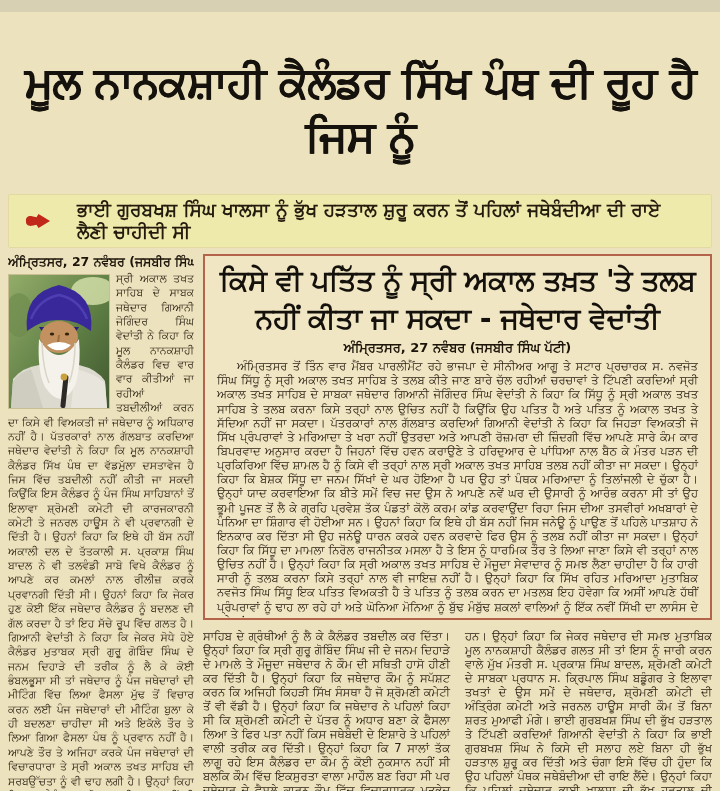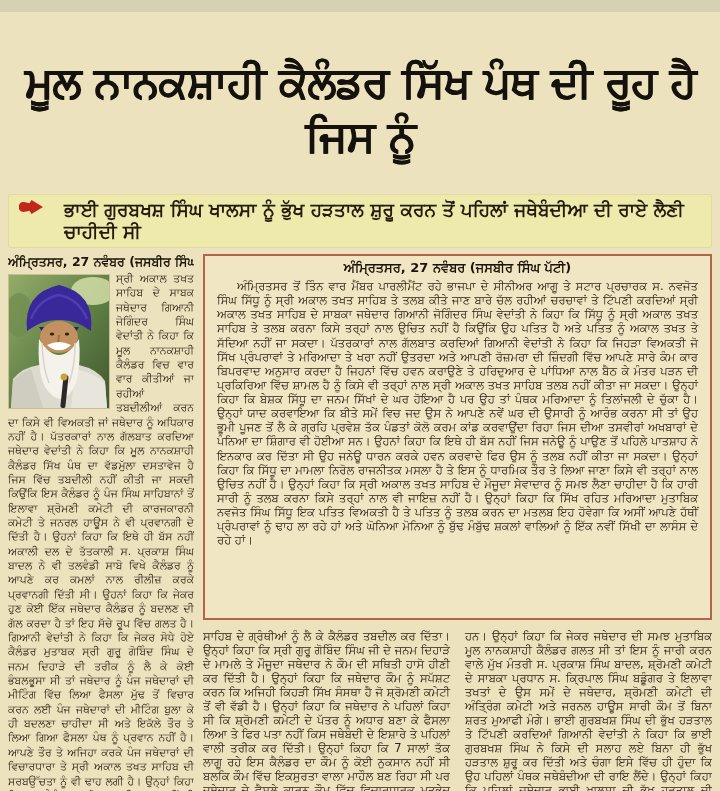--- a/index.html
+++ b/index.html
@@ -26,23 +26,23 @@
     letter-spacing:-1px;
     text-shadow:0.6px 0 0 #15110c;
   }
   .headline span{display:block;}
   
   .subhead-bar{
     margin:8px 8px 4px;
     background:#edeaab;
     border-radius:2px;
     display:flex;
-    align-items:flex-start;
-    gap:20px;
-    padding:5px 10px;
+    align-items:center;
+    gap:26px;
+    padding:5px 17px;
     font-weight:bold;
     font-size:18.5px;
     color:#241a0d;
     box-shadow:0 0 0 1px #e2d9a4 inset;
   }
   .pointer-icon{flex:none;display:flex;align-items:center;}
   
   .content{
     display:flex;
     gap:9px;
@@ -181,20 +181,24 @@
           <rect x="53" y="100" width="5" height="33" rx="2" fill="#2c2a26" transform="rotate(6 55 116)"></rect>
           <circle cx="55" cy="102" r="3.4" fill="#c9a23f"></circle>
         </svg>
       </div>
       <p>ਸ੍ਰੀ ਅਕਾਲ ਤਖਤ ਸਾਹਿਬ ਦੇ ਸਾਬਕ ਜਥੇਦਾਰ ਗਿਆਨੀ ਜੋਗਿੰਦਰ ਸਿੰਘ ਵੇਦਾਂਤੀ ਨੇ ਕਿਹਾ ਕਿ ਮੂਲ ਨਾਨਕਸ਼ਾਹੀ ਕੈਲੰਡਰ ਵਿਚ ਵਾਰ ਵਾਰ ਕੀਤੀਆਂ ਜਾ ਰਹੀਆਂ ਤਬਦੀਲੀਆਂ ਕਰਨ ਦਾ ਕਿਸੇ ਵੀ ਵਿਅਕਤੀ ਜਾਂ ਜਥੇਦਾਰ ਨੂੰ ਅਧਿਕਾਰ ਨਹੀਂ ਹੈ। ਪੱਤਰਕਾਰਾਂ ਨਾਲ ਗੱਲਬਾਤ ਕਰਦਿਆ ਜਥੇਦਾਰ ਵੇਦਾਂਤੀ ਨੇ ਕਿਹਾ ਕਿ ਮੂਲ ਨਾਨਕਸ਼ਾਹੀ ਕੈਲੰਡਰ ਸਿੱਖ ਪੰਥ ਦਾ ਵੱਡਮੁੱਲਾ ਦਸਤਾਵੇਜ ਹੈ ਜਿਸ ਵਿੱਚ ਤਬਦੀਲੀ ਨਹੀਂ ਕੀਤੀ ਜਾ ਸਕਦੀ ਕਿਉਂਕਿ ਇਸ ਕੈਲੰਡਰ ਨੂੰ ਪੰਜ ਸਿੰਘ ਸਾਹਿਬਾਨਾਂ ਤੋਂ ਇਲਾਵਾ ਸ਼੍ਰੋਮਣੀ ਕਮੇਟੀ ਦੀ ਕਾਰਜਕਾਰਨੀ ਕਮੇਟੀ ਤੇ ਜਨਰਲ ਹਾਊਸ ਨੇ ਵੀ ਪ੍ਰਵਾਨਗੀ ਦੇ ਦਿੱਤੀ ਹੈ। ਉਹਨਾਂ ਕਿਹਾ ਕਿ ਇਥੇ ਹੀ ਬੱਸ ਨਹੀਂ ਅਕਾਲੀ ਦਲ ਦੇ ਤੱਤਕਾਲੀ ਸ. ਪ੍ਰਕਾਸ਼ ਸਿੰਘ ਬਾਦਲ ਨੇ ਵੀ ਤਲਵੰਡੀ ਸਾਬੋ ਵਿਖੇ ਕੈਲੰਡਰ ਨੂੰ ਆਪਣੇ ਕਰ ਕਮਲਾਂ ਨਾਲ ਰੀਲੀਜ਼ ਕਰਕੇ ਪ੍ਰਵਾਨਗੀ ਦਿੱਤੀ ਸੀ। ਉਹਨਾਂ ਕਿਹਾ ਕਿ ਜੇਕਰ ਹੁਣ ਕੋਈ ਇੱਕ ਜਥੇਦਾਰ ਕੈਲੰਡਰ ਨੂੰ ਬਦਲਣ ਦੀ ਗੱਲ ਕਰਦਾ ਹੈ ਤਾਂ ਇਹ ਸੱਚੇ ਰੂਪ ਵਿੱਚ ਗਲਤ ਹੈ। ਗਿਆਨੀ ਵੇਦਾਂਤੀ ਨੇ ਕਿਹਾ ਕਿ ਜੇਕਰ ਸੋਧੇ ਹੋਏ ਕੈਲੰਡਰ ਮੁਤਾਬਕ ਸ੍ਰੀ ਗੁਰੂ ਗੋਬਿੰਦ ਸਿੰਘ ਦੇ ਜਨਮ ਦਿਹਾੜੇ ਦੀ ਤਰੀਕ ਨੂੰ ਲੈ ਕੇ ਕੋਈ ਭੰਬਲਭੂਸਾ ਸੀ ਤਾਂ ਜਥੇਦਾਰ ਨੂੰ ਪੰਜ ਜਥੇਦਾਰਾਂ ਦੀ ਮੀਟਿੰਗ ਵਿੱਚ ਲਿਆ ਫੈਸਲਾ ਮੁੱਢ ਤੋਂ ਵਿਚਾਰ ਕਰਨ ਲਈ ਪੰਜ ਜਥੇਦਾਰਾਂ ਦੀ ਮੀਟਿੰਗ ਬੁਲਾ ਕੇ ਹੀ ਬਦਲਣਾ ਚਾਹੀਦਾ ਸੀ ਅਤੇ ਇਕੱਲੇ ਤੌਰ ਤੇ ਲਿਆ ਗਿਆ ਫੈਸਲਾ ਪੰਥ ਨੂੰ ਪ੍ਰਵਾਨ ਨਹੀਂ ਹੈ। ਆਪਣੇ ਤੌਰ ਤੇ ਅਜਿਹਾ ਕਰਕੇ ਪੰਜ ਜਥੇਦਾਰਾਂ ਦੀ ਵਿਚਾਰਧਾਰਾ ਤੇ ਸ੍ਰੀ ਅਕਾਲ ਤਖਤ ਸਾਹਿਬ ਦੀ ਸਰਬਉੱਚਤਾ ਨੂੰ ਵੀ ਢਾਹ ਲਗੀ ਹੈ। ਉਨ੍ਹਾਂ ਕਿਹਾ ਕਿ ਮੂਲ ਕੈਲੰਡਰ ਰਾਤੋ ਰਾਤ ਹੀ ਲਾਗੂ ਨਹੀਂ ਸੀ ਹੋਇਆ ਬਲਕਿ ਇਸ ਕੈਲੰਡਰ ਨੂੰ ਲਾਗੂ ਕਰਨ ਵਿਚ ਕਈ ਸਾਲਾਂ ਦੀ ਮਿਹਨਤ, ਵਿਦਵਾਨਾਂ ਦੀ ਕਈ ਸਾਲ ਦੀ ਘੋਖ, ਸ਼੍ਰੋਮਣੀ ਕਮੇਟੀ ਦੀ ਅੰਤ੍ਰਿੰਗ ਕਮੇਟੀ ਤੇ ਜਰਨਲ ਹਾਊਸ ਦੀ ਪ੍ਰਵਾਨਗੀ ਤੋਂ ਬਾਅਦ ਲਾਗੂ ਹੋਇਆ ਸੀ। ਉਨ੍ਹਾਂ ਕਿਹਾ ਕਿ ਹੈਰਾਨਗੀ ਦੀ ਗੱਲ ਹੈ ਕਿ ਬਿਨਾ ਕੋਈ ਕਾਰਨ ਦੱਸੇ ਹੀ ਮੌਜੂਦਾ ਜਥੇਦਾਰ ਜਿਸ ਦੇ ਮੂਲ ਨਾਨਕਸ਼ਾਹੀ ਕੈਲੰਡਰ ਲਾਗੂ ਕਰਨ ਸਮੇਂ ਦਸਤਖਤ ਸਨ ਨੇ ਕੈਲੰਡਰ ਨੂੰ ਬਦਲ ਦਿੱਤਾ। ਉਨ੍ਹਾਂ ਕਿਹਾ ਜੇਕਰ ਜਥੇਦਾਰ ਕੋਲ ਕੈਲੰਡਰ ਬਦਲਣ ਦੇ ਕੋਈ ਠੋਸ ਕਾਰਨ ਸਨ ਤਾਂ ਤਬਦੀਲ ਕੀਤੇ ਕੈਲੰਡਰ ਨੂੰ ਲਾਗੂ ਕਰਨ ਸਮੇਂ ਤਖਤ ਸ੍ਰੀ ਕੇਸਗੜ੍ਹ ਸਾਹਿਬ ਦੇ ਉਸ ਵੇਲੇ ਦੇ ਜਥੇਦਾਰ ਗਿਆਨੀ ਤਰਲੋਚਨ ਸਿੰਘ ਅਤੇ ਤਖਤ ਸ੍ਰੀ ਦਮਦਮਾਂ ਸਾਹਿਬ ਦੇ ਜਥੇਦਾਰ ਗਿਆਨੀ ਬਲਵੰਤ ਸਿੰਘ ਨੰਦਗੜ੍ਹ ਨੂੰ ਵੀ ਭਰੋਸੇ ਵਿੱਚ ਲਿਆ ਜਾਣਾ ਚਾਹੀਦਾ ਸੀ, ਪਰ ਗਿਆਨੀ ਗੁਰਬਚਨ ਸਿੰਘ ਨੇ ਸ੍ਰੀ ਦਰਬਾਰ</p>
     </div>
 
     <div class="col-right">
 
       <div class="quote-box">
+        <h2>
+          <span>ਕਿਸੇ ਵੀ ਪਤਿੱਤ ਨੂੰ ਸ੍ਰੀ ਅਕਾਲ ਤਖ਼ਤ 'ਤੇ ਤਲਬ</span>
+          <span>ਨਹੀਂ ਕੀਤਾ ਜਾ ਸਕਦਾ - ਜਥੇਦਾਰ ਵੇਦਾਂਤੀ</span>
+        </h2>
         <div class="dateline">ਅੰਮ੍ਰਿਤਸਰ, 27 ਨਵੰਬਰ (ਜਸਬੀਰ ਸਿੰਘ ਪੱਟੀ)</div>
         <p>ਅੰਮ੍ਰਿਤਸਰ ਤੋਂ ਤਿੰਨ ਵਾਰ ਮੈਂਬਰ ਪਾਰਲੀਮੈਂਟ ਰਹੇ ਭਾਜਪਾ ਦੇ ਸੀਨੀਅਰ ਆਗੂ ਤੇ ਸਟਾਰ ਪ੍ਰਚਾਰਕ ਸ. ਨਵਜੋਤ ਸਿੰਘ ਸਿੱਧੂ ਨੂੰ ਸ੍ਰੀ ਅਕਾਲ ਤਖਤ ਸਾਹਿਬ ਤੇ ਤਲਬ ਕੀਤੇ ਜਾਣ ਬਾਰੇ ਚੱਲ ਰਹੀਆਂ ਚਰਚਾਵਾਂ ਤੇ ਟਿੱਪਣੀ ਕਰਦਿਆਂ ਸ੍ਰੀ ਅਕਾਲ ਤਖਤ ਸਾਹਿਬ ਦੇ ਸਾਬਕਾ ਜਥੇਦਾਰ ਗਿਆਨੀ ਜੋਗਿੰਦਰ ਸਿੰਘ ਵੇਦਾਂਤੀ ਨੇ ਕਿਹਾ ਕਿ ਸਿੱਧੂ ਨੂੰ ਸ੍ਰੀ ਅਕਾਲ ਤਖਤ ਸਾਹਿਬ ਤੇ ਤਲਬ ਕਰਨਾ ਕਿਸੇ ਤਰ੍ਹਾਂ ਨਾਲ ਉਚਿਤ ਨਹੀਂ ਹੈ ਕਿਉਂਕਿ ਉਹ ਪਤਿਤ ਹੈ ਅਤੇ ਪਤਿਤ ਨੂੰ ਅਕਾਲ ਤਖਤ ਤੇ ਸੱਦਿਆ ਨਹੀਂ ਜਾ ਸਕਦਾ। ਪੱਤਰਕਾਰਾਂ ਨਾਲ ਗੱਲਬਾਤ ਕਰਦਿਆਂ ਗਿਆਨੀ ਵੇਦਾਂਤੀ ਨੇ ਕਿਹਾ ਕਿ ਜਿਹੜਾ ਵਿਅਕਤੀ ਜੋ ਸਿੱਖ ਪ੍ਰੰਪਰਾਵਾਂ ਤੇ ਮਰਿਆਦਾ ਤੇ ਖਰਾ ਨਹੀਂ ਉਤਰਦਾ ਅਤੇ ਆਪਣੀ ਰੋਜ਼ਮਰਾ ਦੀ ਜ਼ਿੰਦਗੀ ਵਿੱਚ ਆਪਣੇ ਸਾਰੇ ਕੰਮ ਕਾਰ ਬਿਪਰਵਾਦ ਅਨੁਸਾਰ ਕਰਦਾ ਹੈ ਜਿਹਨਾਂ ਵਿੱਚ ਹਵਨ ਕਰਾਉਣੇ ਤੇ ਹਰਿਦੁਆਰ ਦੇ ਪਾਂਧਿਆ ਨਾਲ ਬੈਠ ਕੇ ਮੰਤਰ ਪੜਨ ਦੀ ਪ੍ਰਕਿਰਿਆ ਵਿੱਚ ਸ਼ਾਮਲ ਹੈ ਨੂੰ ਕਿਸੇ ਵੀ ਤਰ੍ਹਾਂ ਨਾਲ ਸ੍ਰੀ ਅਕਾਲ ਤਖਤ ਸਾਹਿਬ ਤਲਬ ਨਹੀਂ ਕੀਤਾ ਜਾ ਸਕਦਾ। ਉਨ੍ਹਾਂ ਕਿਹਾ ਕਿ ਬੇਸ਼ਕ ਸਿੱਧੂ ਦਾ ਜਨਮ ਸਿੱਖਾਂ ਦੇ ਘਰ ਹੋਇਆ ਹੈ ਪਰ ਉਹ ਤਾਂ ਪੰਥਕ ਮਰਿਆਦਾ ਨੂੰ ਤਿਲਾਂਜਲੀ ਦੇ ਚੁੱਕਾ ਹੈ। ਉਨ੍ਹਾਂ ਯਾਦ ਕਰਵਾਇਆ ਕਿ ਬੀਤੇ ਸਮੇਂ ਵਿਚ ਜਦ ਉਸ ਨੇ ਆਪਣੇ ਨਵੇਂ ਘਰ ਦੀ ਉਸਾਰੀ ਨੂੰ ਆਰੰਭ ਕਰਨਾ ਸੀ ਤਾਂ ਉਹ ਭੂਮੀ ਪੂਜਣ ਤੋਂ ਲੈ ਕੇ ਗ੍ਰਹਿ ਪ੍ਰਵੇਸ਼ ਤੱਕ ਪੰਡਤਾਂ ਕੋਲੋ ਕਰਮ ਕਾਂਡ ਕਰਵਾਉਂਦਾ ਰਿਹਾ ਜਿਸ ਦੀਆ ਤਸਵੀਰਾਂ ਅਖਬਾਰਾਂ ਦੇ ਪੰਨਿਆ ਦਾ ਸ਼ਿੰਗਾਰ ਵੀ ਹੋਈਆ ਸਨ। ਉਹਨਾਂ ਕਿਹਾ ਕਿ ਇਥੇ ਹੀ ਬੱਸ ਨਹੀਂ ਜਿਸ ਜਨੇਊ ਨੂੰ ਪਾਉਣ ਤੋਂ ਪਹਿਲੇ ਪਾਤਸ਼ਾਹ ਨੇ ਇਨਕਾਰ ਕਰ ਦਿੱਤਾ ਸੀ ਉਹ ਜਨੇਊ ਧਾਰਨ ਕਰਕੇ ਹਵਨ ਕਰਵਾਦੇ ਫਿਰ ਉਸ ਨੂੰ ਤਲਬ ਨਹੀਂ ਕੀਤਾ ਜਾ ਸਕਦਾ। ਉਨ੍ਹਾਂ ਕਿਹਾ ਕਿ ਸਿੱਧੂ ਦਾ ਮਾਮਲਾ ਨਿਰੋਲ ਰਾਜਨੀਤਕ ਮਸਲਾ ਹੈ ਤੇ ਇਸ ਨੂੰ ਧਾਰਮਿਕ ਤੌਰ ਤੇ ਲਿਆ ਜਾਣਾ ਕਿਸੇ ਵੀ ਤਰ੍ਹਾਂ ਨਾਲ ਉਚਿਤ ਨਹੀਂ ਹੈ। ਉਨ੍ਹਾਂ ਕਿਹਾ ਕਿ ਸ੍ਰੀ ਅਕਾਲ ਤਖਤ ਸਾਹਿਬ ਦੇ ਮੌਜੂਦਾ ਸੇਵਾਦਾਰ ਨੂੰ ਸਮਝ ਲੈਣਾ ਚਾਹੀਦਾ ਹੈ ਕਿ ਹਾਰੀ ਸਾਰੀ ਨੂੰ ਤਲਬ ਕਰਨਾ ਕਿਸੇ ਤਰ੍ਹਾਂ ਨਾਲ ਵੀ ਜਾਇਜ਼ ਨਹੀਂ ਹੈ। ਉਨ੍ਹਾਂ ਕਿਹਾ ਕਿ ਸਿੱਖ ਰਹਿਤ ਮਰਿਆਦਾ ਮੁਤਾਬਿਕ ਨਵਜੋਤ ਸਿੰਘ ਸਿੱਧੂ ਇਕ ਪਤਿਤ ਵਿਅਕਤੀ ਹੈ ਤੇ ਪਤਿਤ ਨੂੰ ਤਲਬ ਕਰਨ ਦਾ ਮਤਲਬ ਇਹ ਹੋਵੇਗਾ ਕਿ ਅਸੀਂ ਆਪਣੇ ਹੱਥੀਂ ਪ੍ਰੰਪਰਾਵਾਂ ਨੂੰ ਢਾਹ ਲਾ ਰਹੇ ਹਾਂ ਅਤੇ ਘੋਨਿਆ ਮੋਨਿਆ ਨੂੰ ਬੁੱਢ ਮੰਬੁੱਢ ਸ਼ਕਲਾਂ ਵਾਲਿਆਂ ਨੂੰ ਇੱਕ ਨਵੀਂ ਸਿੱਖੀ ਦਾ ਲਾਸੰਸ ਦੇ ਰਹੇ ਹਾਂ।</p>
       </div>
 
       <div class="bottom-cols">
         <p>ਸਾਹਿਬ ਦੇ ਗ੍ਰੰਥੀਆਂ ਨੂੰ ਲੈ ਕੇ ਕੈਲੰਡਰ ਤਬਦੀਲ ਕਰ ਦਿੱਤਾ। ਉਨ੍ਹਾਂ ਕਿਹਾ ਕਿ ਸ੍ਰੀ ਗੁਰੂ ਗੋਬਿੰਦ ਸਿੰਘ ਜੀ ਦੇ ਜਨਮ ਦਿਹਾੜੇ ਦੇ ਮਾਮਲੇ ਤੇ ਮੌਜੂਦਾ ਜਥੇਦਾਰ ਨੇ ਕੌਮ ਦੀ ਸਥਿਤੀ ਹਾਸੋ ਹੀਣੀ ਕਰ ਦਿੱਤੀ ਹੈ। ਉਨ੍ਹਾਂ ਕਿਹਾ ਕਿ ਜਥੇਦਾਰ ਕੌਮ ਨੂੰ ਸਪੱਸ਼ਟ ਕਰਨ ਕਿ ਅਜਿਹੀ ਕਿਹੜੀ ਸਿੱਖ ਸੰਸਥਾ ਹੈ ਜੋ ਸ਼੍ਰੋਮਣੀ ਕਮੇਟੀ ਤੋਂ ਵੀ ਵੱਡੀ ਹੈ। ਉਨ੍ਹਾਂ ਕਿਹਾ ਕਿ ਜਥੇਦਾਰ ਨੇ ਪਹਿਲਾਂ ਕਿਹਾ ਸੀ ਕਿ ਸ਼੍ਰੋਮਣੀ ਕਮੇਟੀ ਦੇ ਪੱਤਰ ਨੂੰ ਅਧਾਰ ਬਣਾ ਕੇ ਫੈਸਲਾ ਲਿਆ ਤੇ ਫਿਰ ਪਤਾ ਨਹੀਂ ਕਿਸ ਜਥੇਬੰਦੀ ਦੇ ਇਸ਼ਾਰੇ ਤੇ ਪਹਿਲਾਂ ਵਾਲੀ ਤਰੀਕ ਕਰ ਦਿੱਤੀ। ਉਨ੍ਹਾਂ ਕਿਹਾ ਕਿ 7 ਸਾਲਾਂ ਤੱਕ ਲਾਗੂ ਰਹੇ ਇਸ ਕੈਲੰਡਰ ਦਾ ਕੌਮ ਨੂੰ ਕੋਈ ਨੁਕਸਾਨ ਨਹੀਂ ਸੀ ਬਲਕਿ ਕੌਮ ਵਿੱਚ ਇਕਸੁਰਤਾ ਵਾਲਾ ਮਾਹੌਲ ਬਣ ਰਿਹਾ ਸੀ ਪਰ ਜਥੇਦਾਰ ਦੇ ਫੈਸਲੇ ਕਾਰਨ ਕੌਮ ਵਿੱਚ ਵਿਚਾਰਧਾਰਕ ਮਤਭੇਦ ਪੈਦਾ ਹੋ ਰਹੇ ਹਨ ਤੇ ਕੌਮ ਵਿਚ ਵੰਡੀਆਂ ਪੈ ਗਈਆਂ ਹਨ। ਉਨ੍ਹਾਂ ਕਿਹਾ ਕਿ ਹੁਣ ਵੀ ਸਿੱਖ ਸੰਗਤਾਂ ਮੂਲ ਕੈਲੰਡਰ ਮੁਤਾਬਕ ਸ੍ਰੀ ਗੁਰੂ ਗੋਬਿੰਦ ਸਿੰਘ ਜੀ ਦਾ ਜਨਮ ਦਿਹਾੜਾ 5 ਜਨਵਰੀ ਨੂੰ ਮਨਾਉਣ ਲਈ ਤਿਆਰੀਆਂ ਅਰੰਭ ਕਰ ਚੁੱਕੀਆਂ</p>
         <p>ਹਨ। ਉਨ੍ਹਾਂ ਕਿਹਾ ਕਿ ਜੇਕਰ ਜਥੇਦਾਰ ਦੀ ਸਮਝ ਮੁਤਾਬਿਕ ਮੂਲ ਨਾਨਕਸ਼ਾਹੀ ਕੈਲੰਡਰ ਗਲਤ ਸੀ ਤਾਂ ਇਸ ਨੂੰ ਜਾਰੀ ਕਰਨ ਵਾਲੇ ਮੁੱਖ ਮੰਤਰੀ ਸ. ਪ੍ਰਕਾਸ਼ ਸਿੰਘ ਬਾਦਲ, ਸ਼੍ਰੋਮਣੀ ਕਮੇਟੀ ਦੇ ਸਾਬਕਾ ਪ੍ਰਧਾਨ ਸ. ਕ੍ਰਿਪਾਲ ਸਿੰਘ ਬਡੂੰਗਰ ਤੇ ਇਲਾਵਾ ਤਖਤਾਂ ਦੇ ਉਸ ਸਮੇਂ ਦੇ ਜਥੇਦਾਰ, ਸ਼੍ਰੋਮਣੀ ਕਮੇਟੀ ਦੀ ਅੰਤ੍ਰਿੰਗ ਕਮੇਟੀ ਅਤੇ ਜਰਨਲ ਹਾਊਸ ਸਾਰੀ ਕੌਮ ਤੋਂ ਬਿਨਾ ਸ਼ਰਤ ਮੁਆਫੀ ਮੰਗੇ। ਭਾਈ ਗੁਰਬਖਸ਼ ਸਿੰਘ ਦੀ ਭੁੱਖ ਹੜਤਾਲ ਤੇ ਟਿੱਪਣੀ ਕਰਦਿਆਂ ਗਿਆਨੀ ਵੇਦਾਂਤੀ ਨੇ ਕਿਹਾ ਕਿ ਭਾਈ ਗੁਰਬਖਸ਼ ਸਿੰਘ ਨੇ ਕਿਸੇ ਦੀ ਸਲਾਹ ਲਏ ਬਿਨਾ ਹੀ ਭੁੱਖ ਹੜਤਾਲ ਸ਼ੁਰੂ ਕਰ ਦਿੱਤੀ ਅਤੇ ਚੰਗਾ ਇਸੇ ਵਿੱਚ ਹੀ ਹੁੰਦਾ ਕਿ ਉਹ ਪਹਿਲਾਂ ਪੰਥਕ ਜਥੇਬੰਦੀਆ ਦੀ ਰਾਇ ਲੈਂਦੇ। ਉਨ੍ਹਾਂ ਕਿਹਾ ਕਿ ਪਹਿਲਾਂ ਜਥੇਦਾਰ ਭਾਈ ਖਾਲਸਾ ਦੀ ਭੁੱਖ ਹੜਤਾਲ ਦੀ ਵਿਰੋਧਤਾ ਕਰਦੇ ਨਹੀਂ ਥੱਕਦੇ ਸਨ ਤੇ ਫਿਰ ਆਪ ਹੀ ਜਾ ਕੇ ਉਸ ਦੀ ਭੁੱਖ ਹੜਤਾਲ ਖੁਲਵਾ ਦਿੱਤੀ ਤੇ ਉਸ ਨੂੰ ਵਿਸ਼ਵਾਸ ਦਿਵਾਇਆ ਕਿ ਉਸ ਦੇ ਅਧੂਰੇ ਕਾਜ ਨੂੰ ਜਥੇਦਾਰ ਖੁਦ ਪੂਰਾ ਕਰਨਗੇ ਪਰ ਮੌਜੂਦਾ ਜਥੇਦਾਰ ਇਥੇ ਵੀ ਖਰੇ ਨਹੀਂ ਉਤਰ ਸਕੇ।</p>
       </div>
 
     </div>

